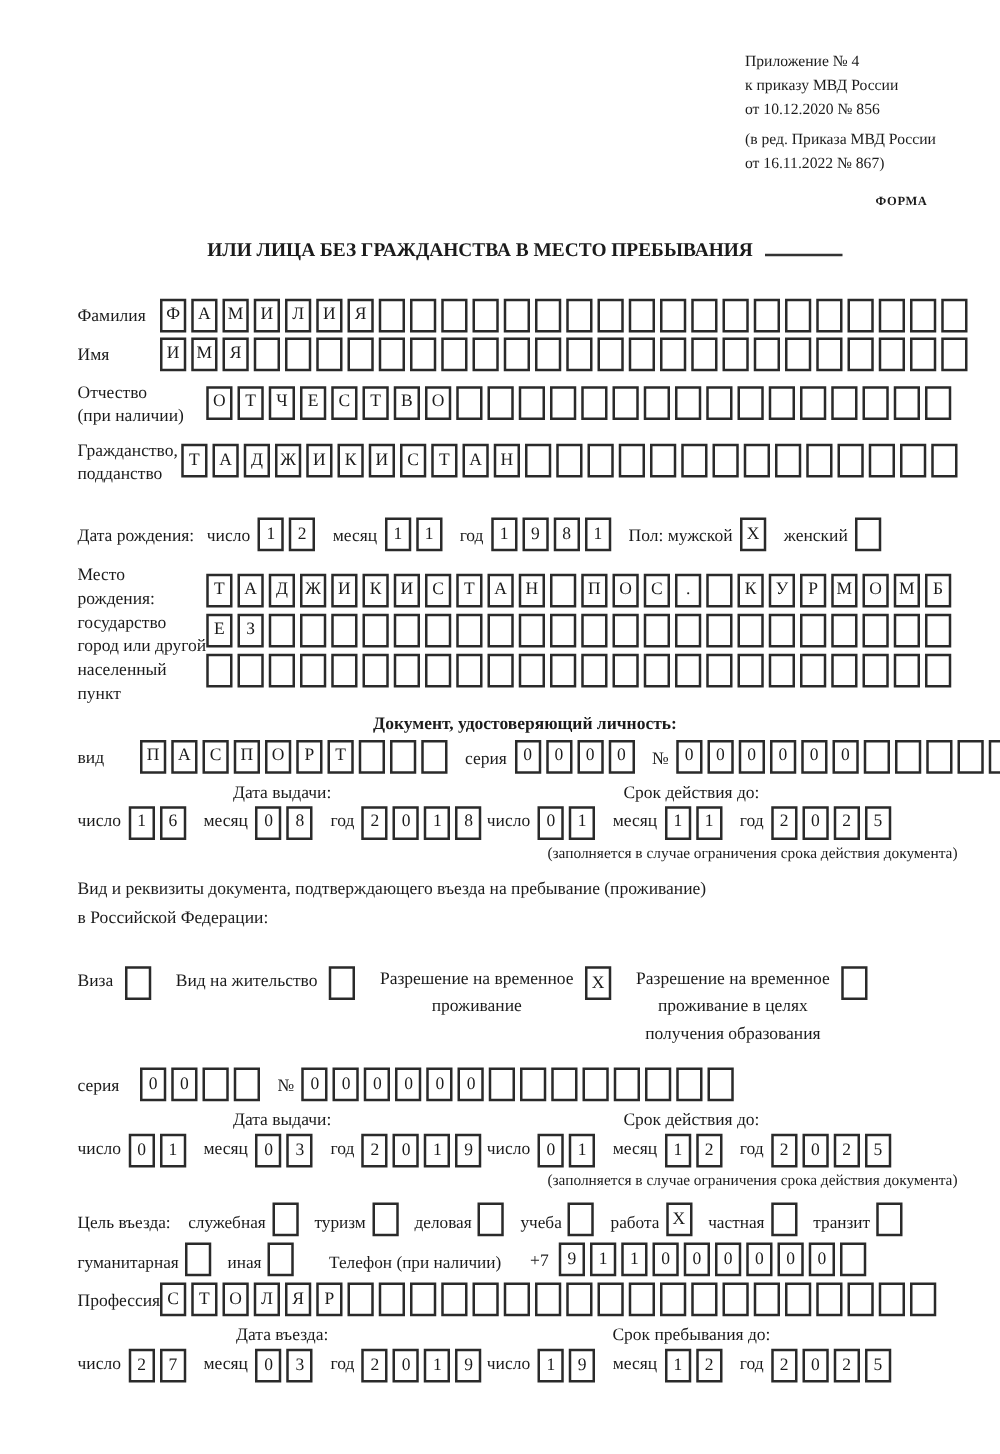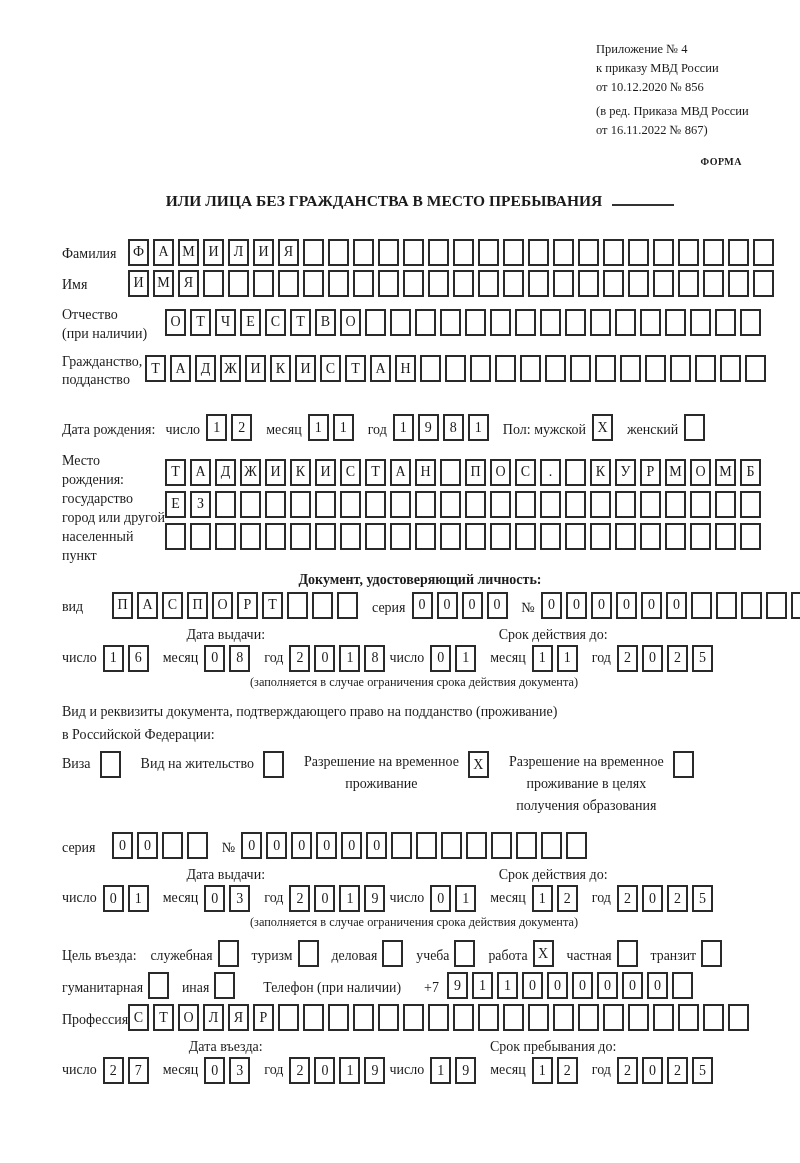--- a/index.html
+++ b/index.html
@@ -40,26 +40,26 @@
   .cellcol { display:flex; flex-direction:column; }
   .cellcol .cells { margin-bottom:5px; }
 
   .center-heading { text-align:center; font-weight:bold; font-size:14px; margin:6px 0 4px; }
 
   
   .date-pair { display:flex; margin-top:8px; }
   .date-heading { text-align:center; font-size:14px; margin-bottom:2px; }
   .date-cells { display:flex; }
   .right-group { margin-right:66px; }
-  .note { font-size:12.3px; text-align:center; padding-right:12px; margin:3px 0 10px; }
+  .note { font-size:12.3px; text-align:right; padding-right:12px; margin:3px 0 10px; }
 
   .intro { font-size:14px; line-height:1.7; margin-top:8px; }
 
   
-  .opt-row { display:flex; margin:4px 0 16px;font-family:Liberation Serif, serif; }
+  .opt-row { display:flex; margin:26px 0 16px;font-family:Liberation Serif, serif; }
   .opt { display:flex; align-items:flex-start; margin-right:16px; }
   .opt .opt-label { font-size:14px; padding-top:5px; }
   .opt .cell { margin-left:9px; }
   .opt-lines { text-align:center; font-size:14px; line-height:1.55; }
   .opt-lines div { white-space:nowrap; }
 
   
   .purpose-row { display:flex; align-items:center; margin-bottom:5px; white-space:nowrap; }
   .plabel { font-size:13.8px; padding-top:5px; margin:0 5px 0 9px; flex:none; }
   .purpose-row .lead { margin-left:0; }
@@ -416,21 +416,21 @@
             <span class="cell">0</span>
             <span class="cell">2</span>
             <span class="cell">5</span>
           </span>
       </div>
     </div>
   </div>
   <div class="note">(заполняется в случае ограничения срока действия документа)</div>
 
   <div class="intro">
-    <div>Вид и реквизиты документа, подтверждающего право на подданство (проживание)</div>
+    <div>Вид и реквизиты документа, подтверждающего въезда на пребывание (проживание)</div>
     <div>в Российской Федерации:</div>
   </div>
 
   <div class="opt-row">
     <div class="opt">
       <span class="opt-label">Виза</span>
       <span class="cell"></span>
     </div>
     <div class="opt">
       <span class="opt-label">Вид на жительство</span>

